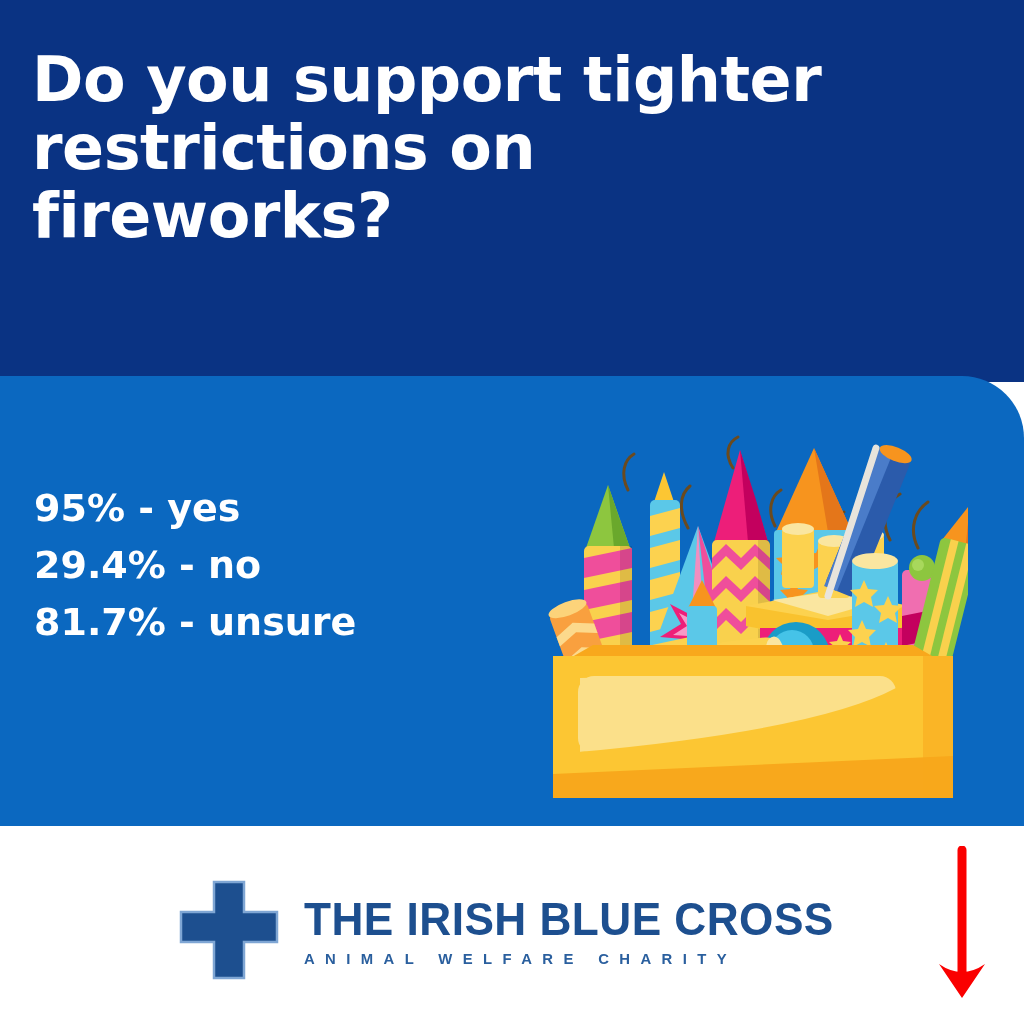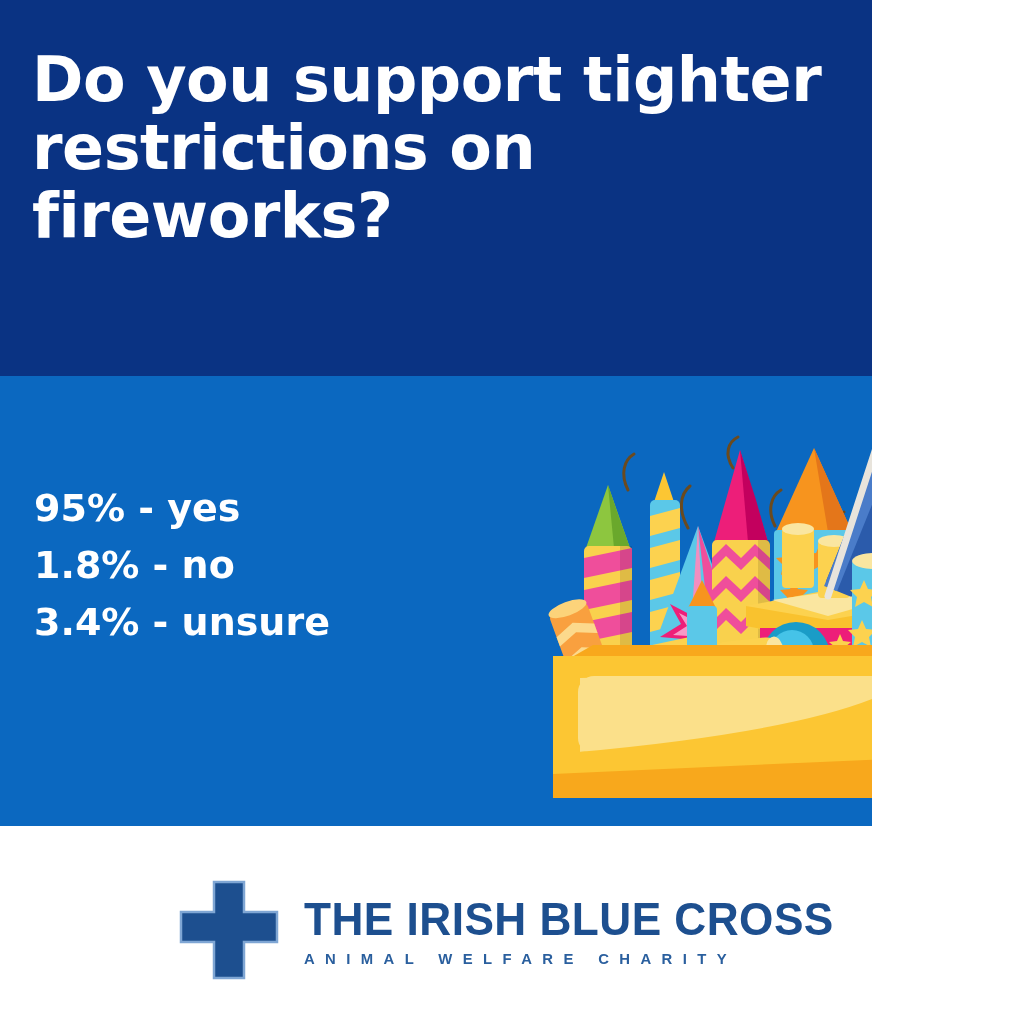--- a/index.html
+++ b/index.html
@@ -4,21 +4,21 @@
 <style>
   html,body{margin:0;padding:0;}
   body{
     width:1024px;height:1024px;
     background:#ffffff;
     font-family:"Liberation Sans", sans-serif;
     overflow:hidden;
   }
   .poster{
     position:relative;
-    width:872px;height:1024px;
+    width:1024px;height:1024px;
     background:#ffffff;
     overflow:hidden;
   }
 
   
   .band-dark{
     position:absolute;left:0;top:0;width:1024px;height:382px;
     background:#0a3383;
   }
   .headline{
@@ -103,22 +103,22 @@
 
   <div class="band-dark">
     <div class="headline">Do you support tighter
 restrictions on fireworks?</div>
   </div>
 
   <div class="band-mid"></div>
 
   <div class="stats">
     <span class="stat-line">95% - yes</span>
-    <span class="stat-line">1.8% - no</span>
-    <span class="stat-line">3.4% - unsure</span>
+    <span class="stat-line">29.4% - no</span>
+    <span class="stat-line">81.7% - unsure</span>
   </div>
 
   <div class="fireworks">
     <svg viewBox="0 0 450 375" xmlns="http://www.w3.org/2000/svg">
       <defs>
         <clipPath id="boxClip">
             <rect x="20" y="0" width="420" height="240"></rect>
           </clipPath>
       </defs>
 

